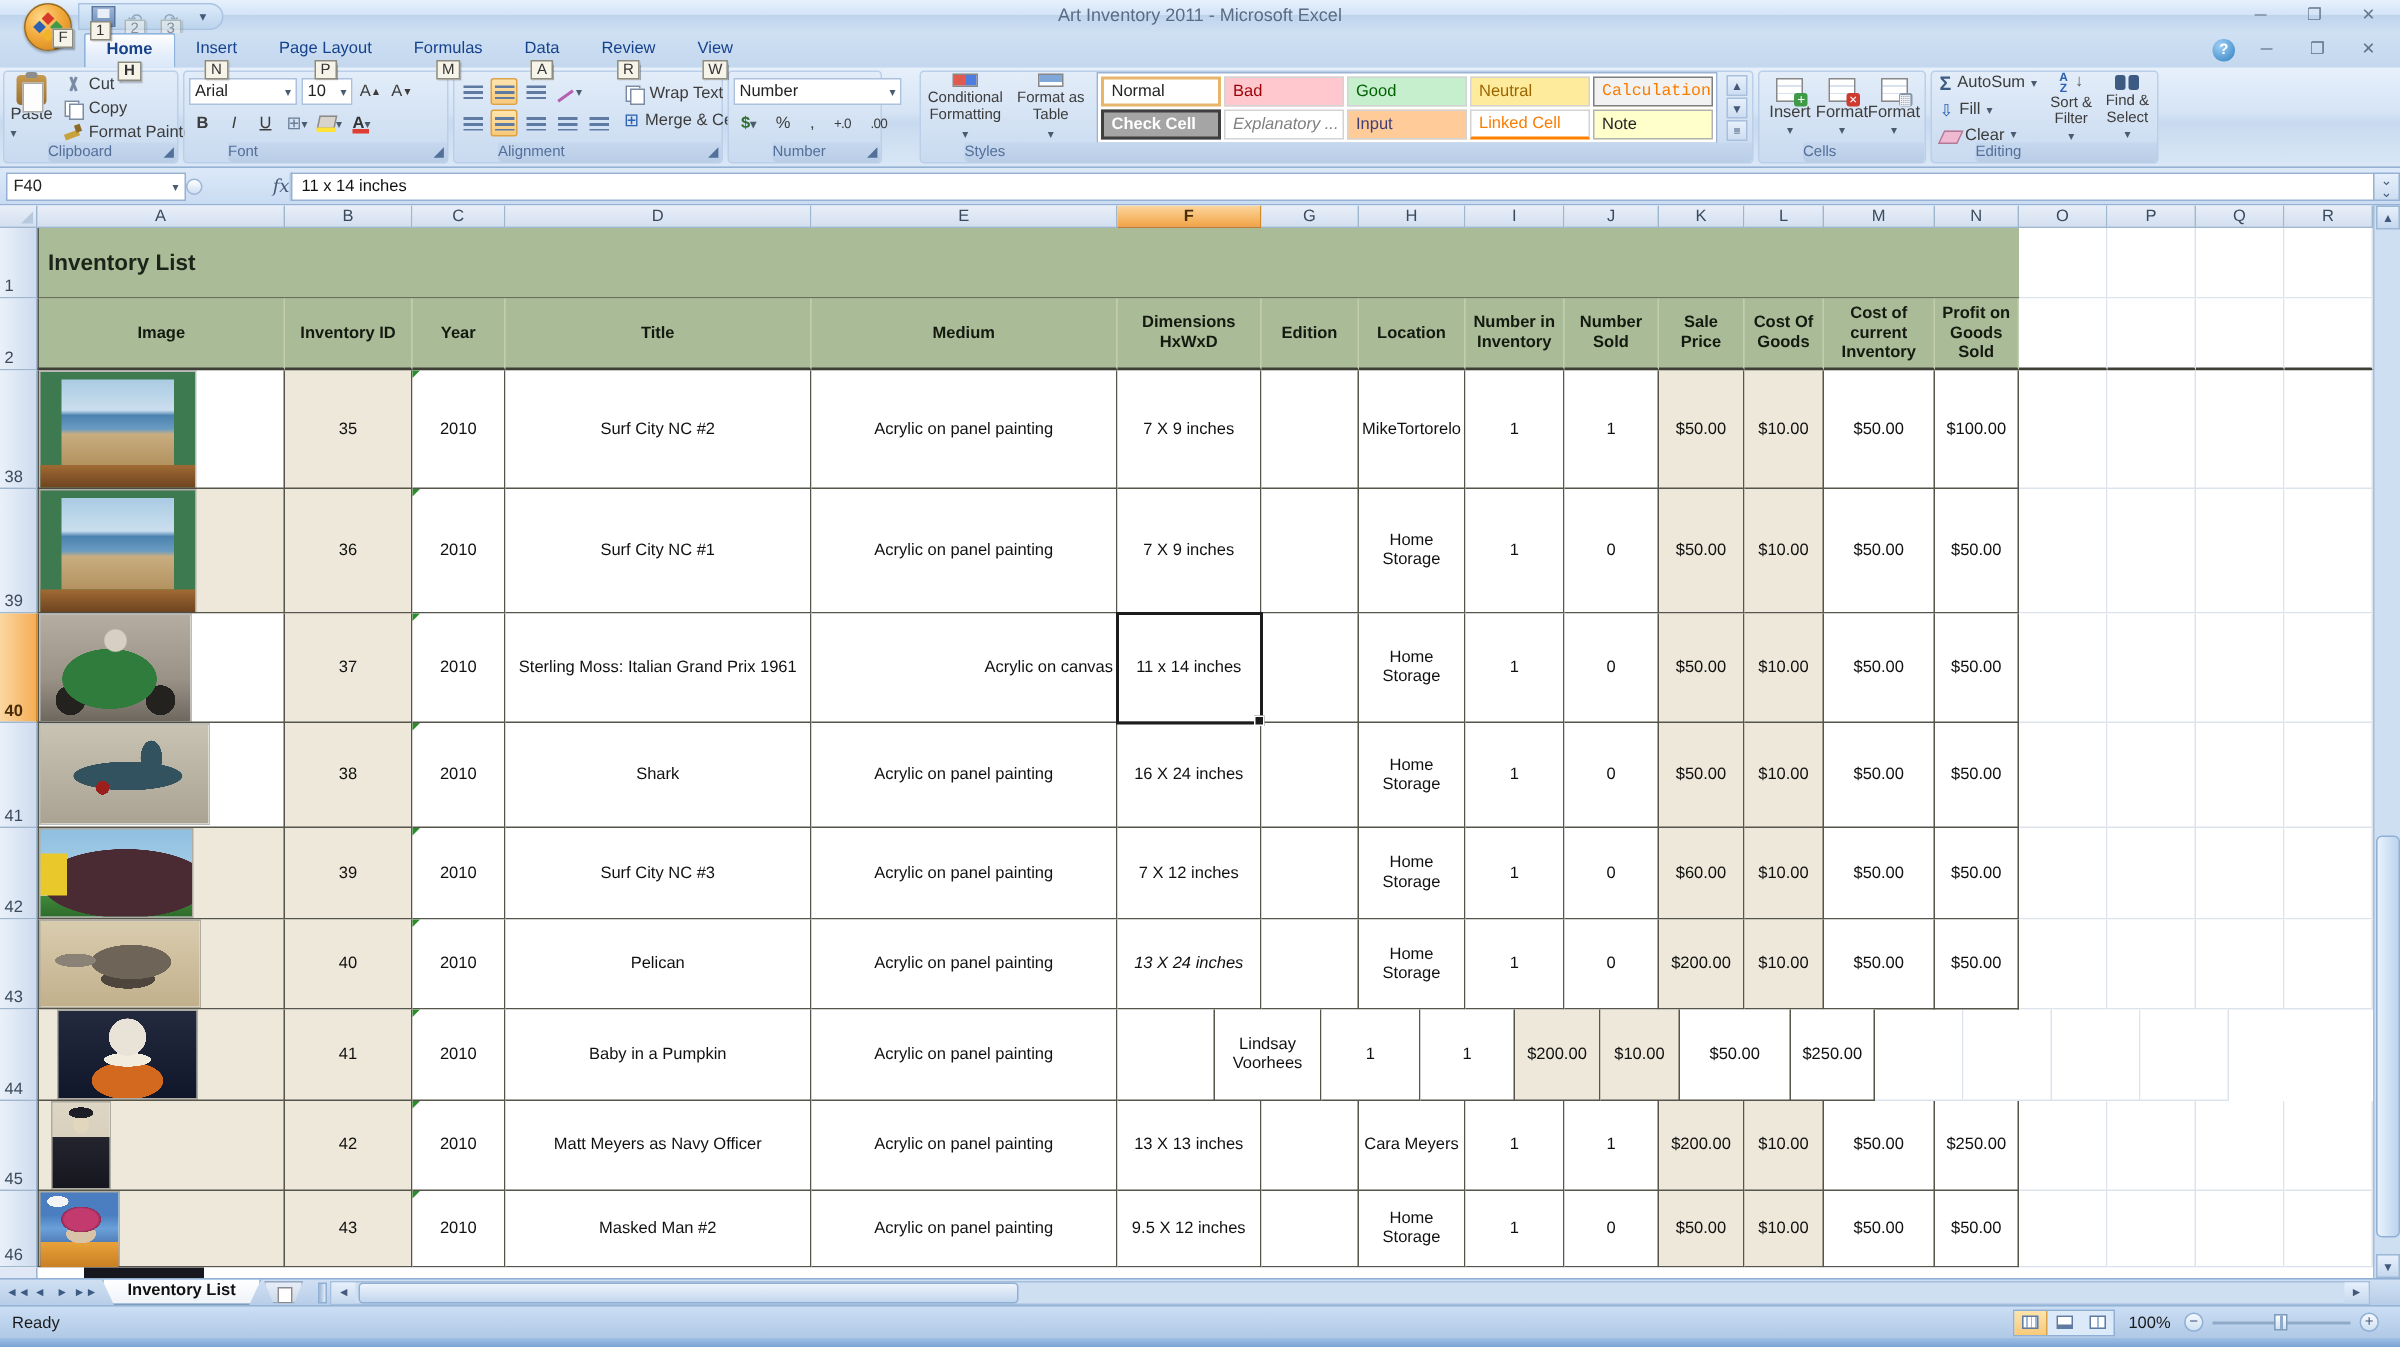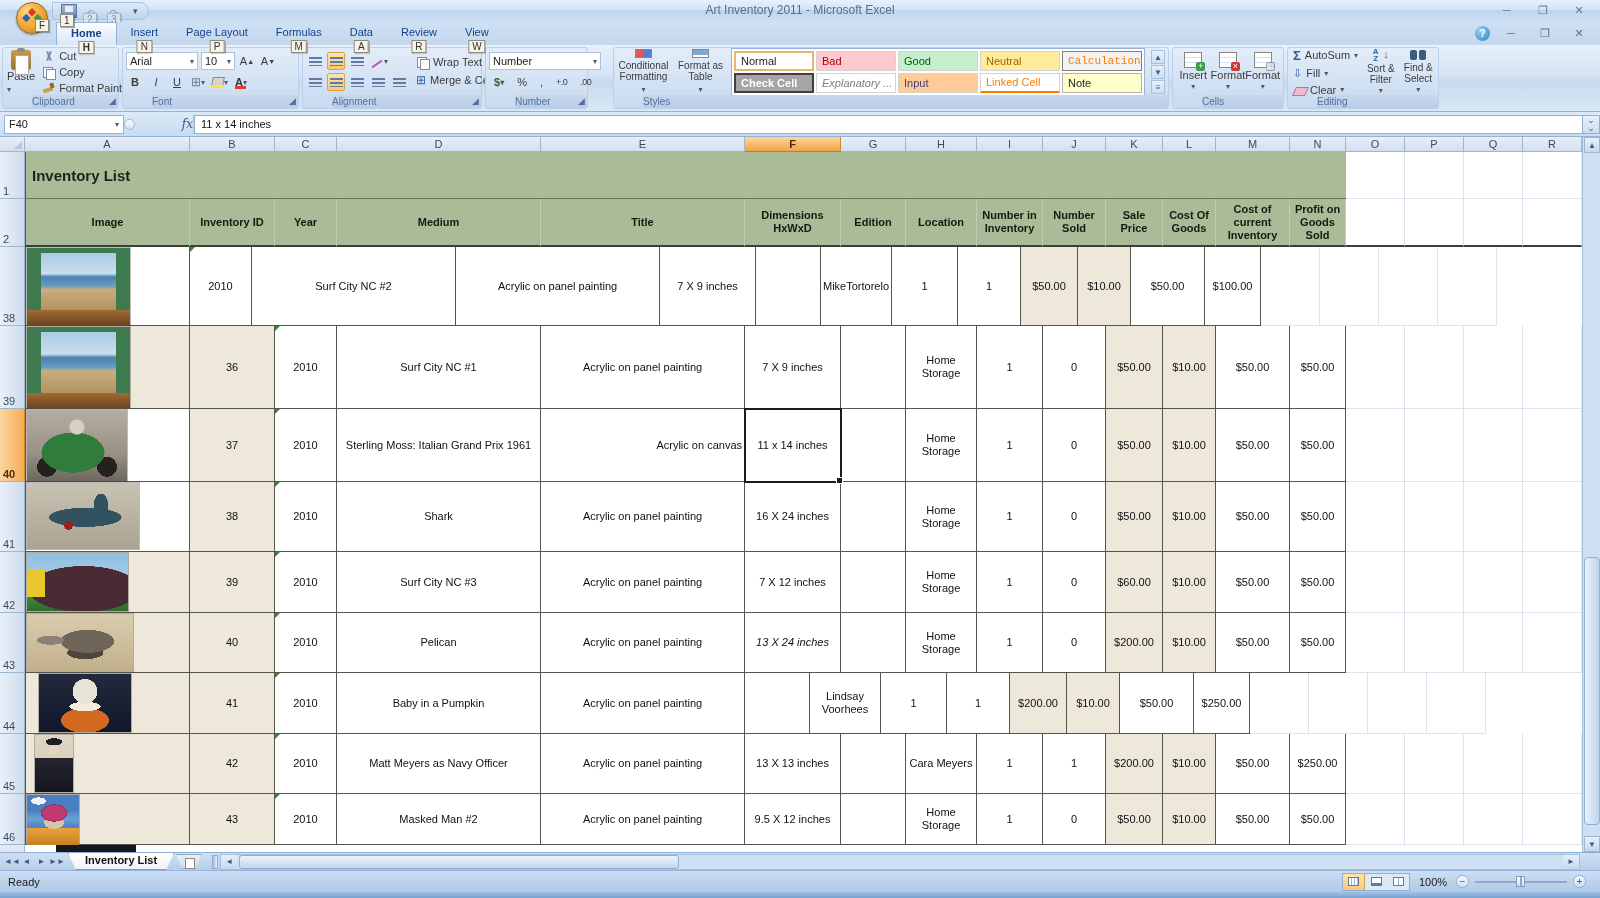--- a/index.html
+++ b/index.html
@@ -598,41 +598,44 @@
           <div class="ocell" style="width: 59px;"></div>
           <div class="ocell" style="width: 59px;"></div>
           <div class="ocell" style="width: 59px;"></div>
           <div class="ocell" style="width: 59px;"></div>
         </div>
         <div class="grow" style="height: 48px;">
           <div class="gut">2</div>
           <div class="h2cell first" style="width: 165px;">Image</div>
           <div class="h2cell" style="width: 85px;">Inventory ID</div>
           <div class="h2cell" style="width: 62px;">Year</div>
+          <div class="h2cell" style="width: 204px;">Title</div>
           <div class="h2cell" style="width: 204px;">Medium</div>
-          <div class="h2cell" style="width: 204px;">Title</div>
           <div class="h2cell" style="width: 96px;">Dimensions HxWxD</div>
           <div class="h2cell" style="width: 65px;">Edition</div>
           <div class="h2cell" style="width: 71px;">Location</div>
           <div class="h2cell" style="width: 66px;">Number in Inventory</div>
           <div class="h2cell" style="width: 63px;">Number Sold</div>
           <div class="h2cell" style="width: 57px;">Sale Price</div>
           <div class="h2cell" style="width: 53px;">Cost Of Goods</div>
           <div class="h2cell" style="width: 74px;">Cost of current Inventory</div>
           <div class="h2cell" style="width: 56px;">Profit on Goods Sold</div>
           <div class="ocell obot" style="width: 59px;"></div>
           <div class="ocell obot" style="width: 59px;"></div>
           <div class="ocell obot" style="width: 59px;"></div>
           <div class="ocell obot" style="width: 59px;"></div>
         </div>
         <div class="grow" style="height: 79px;">
           <div class="gut">38</div>
           <div class="dcell acell" style="width: 165px;">
             <div class="art art-surf2"></div>
           </div>
+          <div class="dcell tan" style="width: 85px;">
+            <span class="cval">35</span>
+          </div>
           <div class="dcell" style="width: 62px;">
             <span class="cval">2010</span>
             <span class="tri"></span>
           </div>
           <div class="dcell" style="width: 204px;">
             <span class="cval">Surf City NC #2</span>
           </div>
           <div class="dcell" style="width: 204px;">
             <span class="cval">Acrylic on panel painting</span>
           </div>

